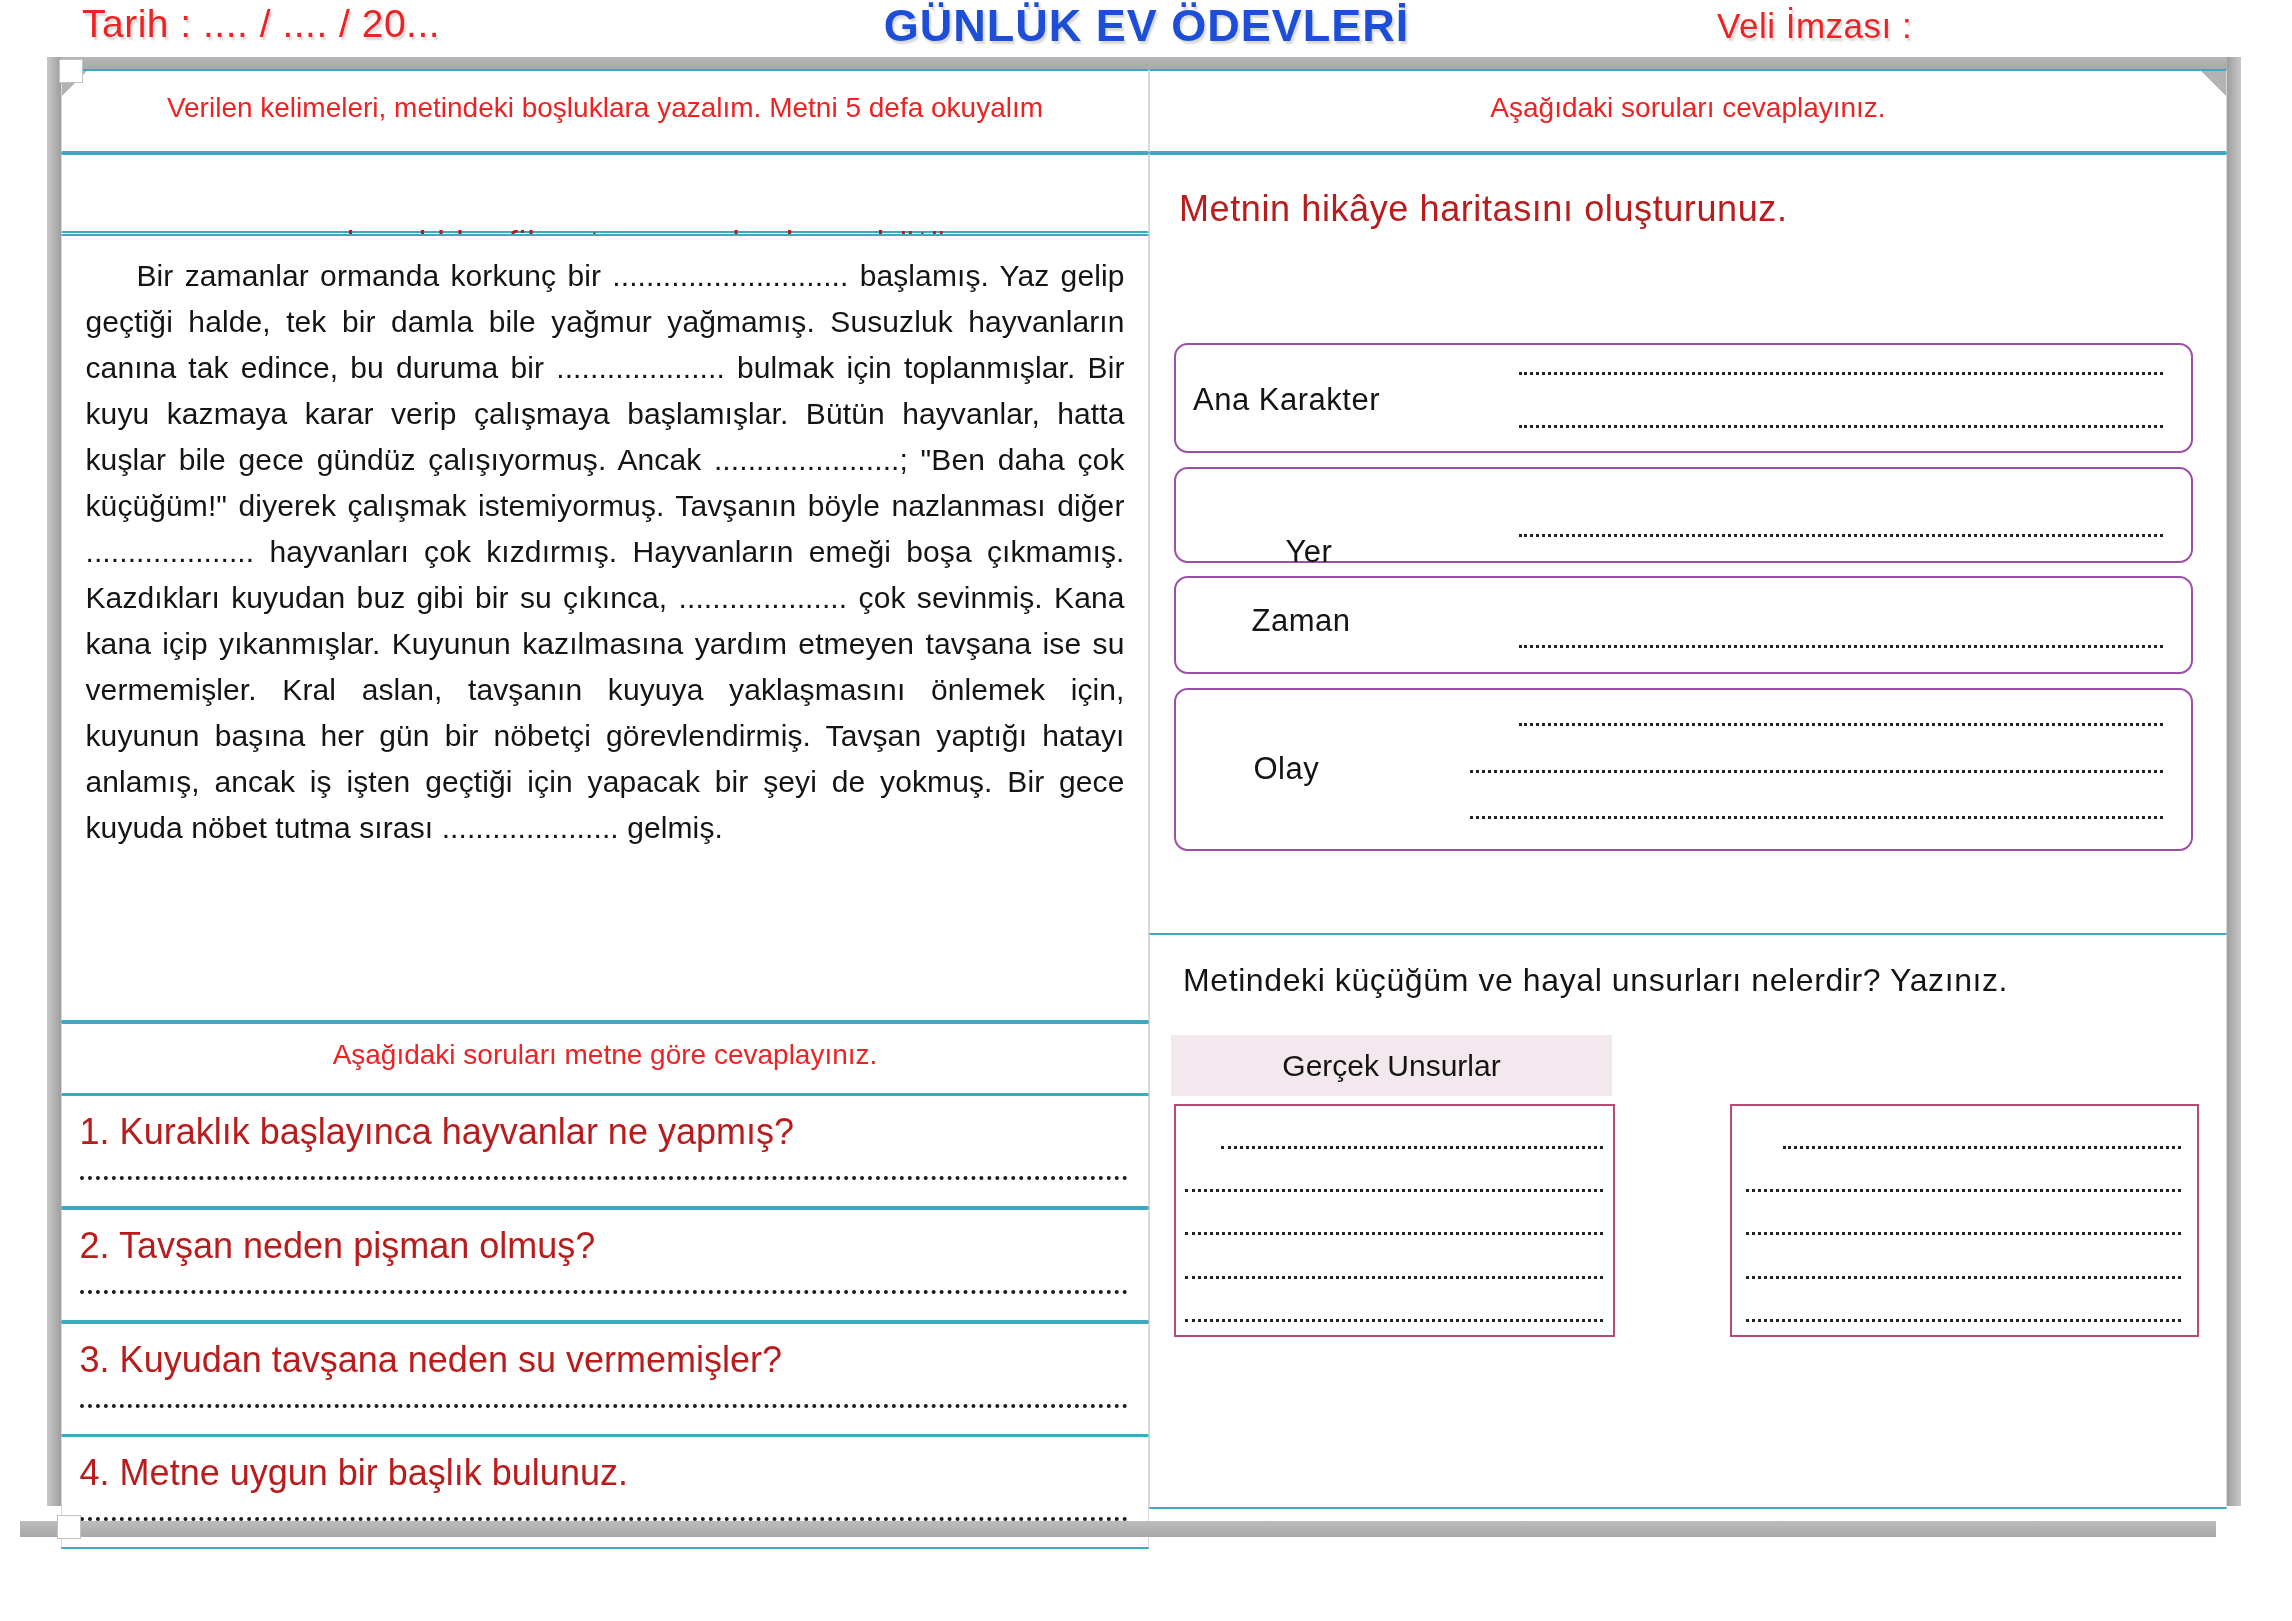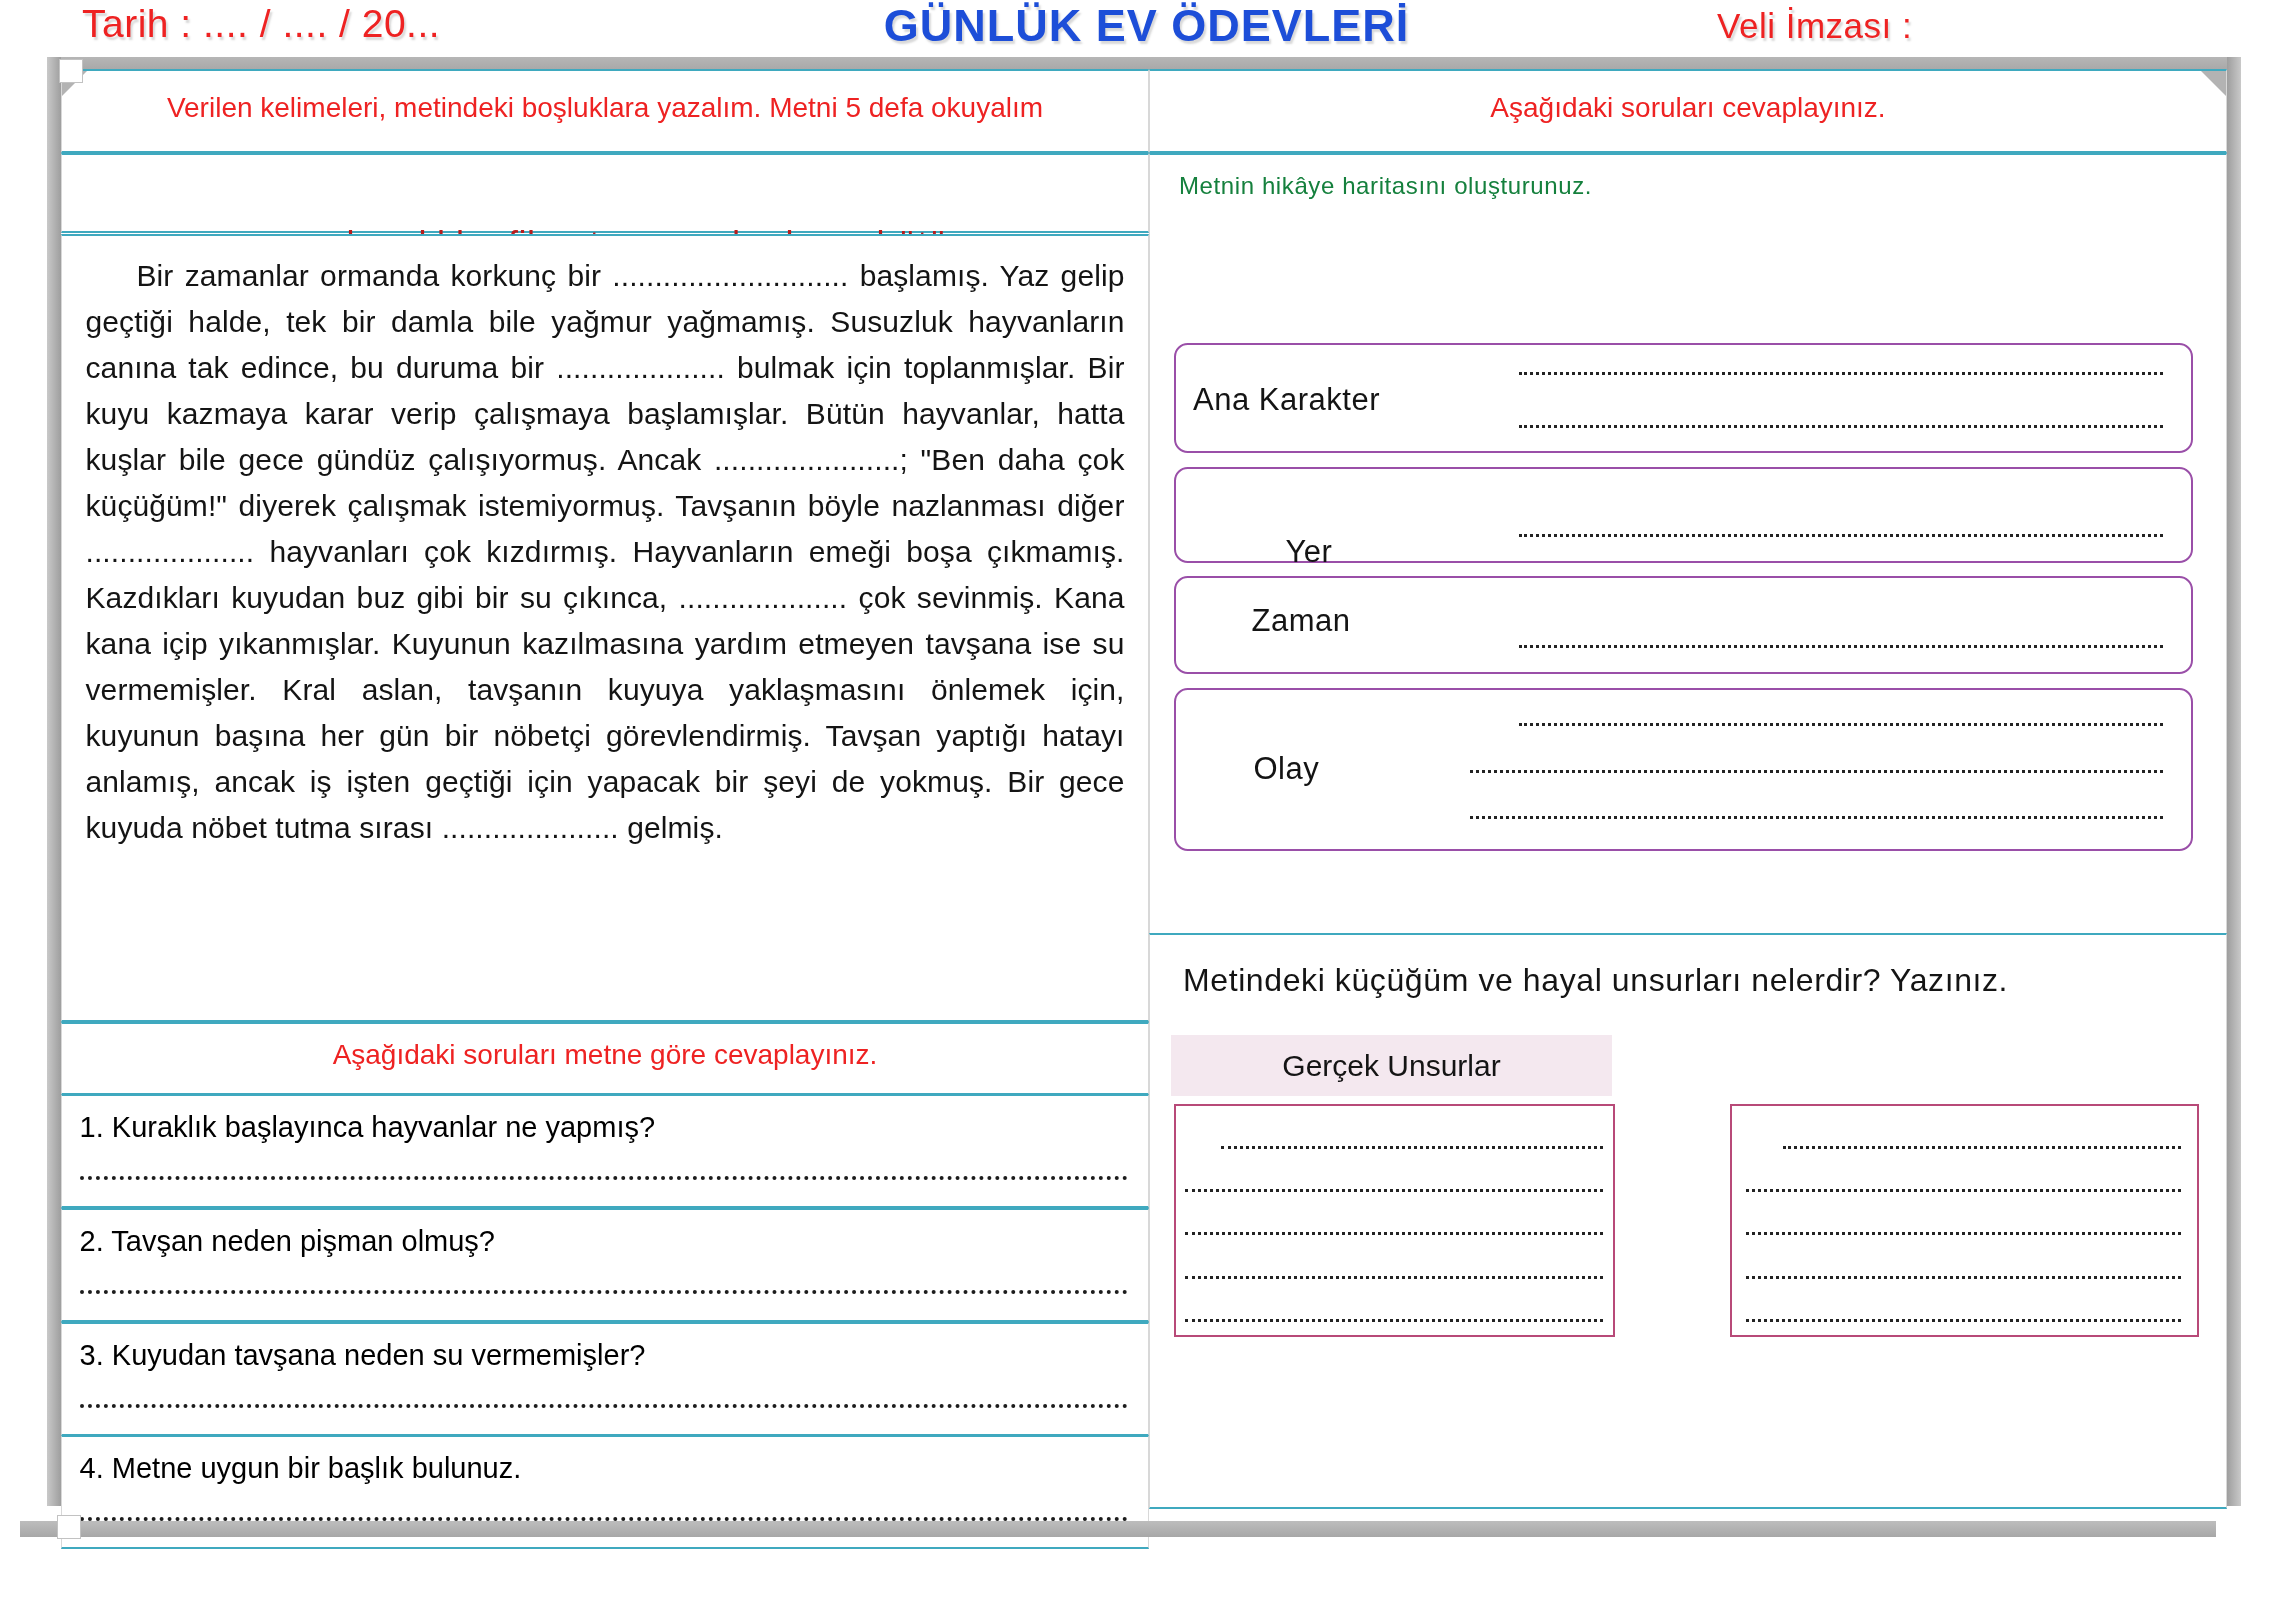--- a/index.html
+++ b/index.html
@@ -107,32 +107,32 @@
     font-size:30px;line-height:46px;color:#141414;
     text-align:justify;
     text-justify:inter-word;
     letter-spacing:0.1px;
   }
   .story .ind{display:inline-block;width:51px;}
 
   
   .q-text{
     position:absolute;left:17.6px;top:15.7px;
-    font-size:29px;color:#000000;white-space:nowrap;
+    font-size:36px;color:#b91c1c;white-space:nowrap;
   }
   .q-dots{
     position:absolute;left:17.6px;right:19.6px;bottom:25.5px;
     height:5.9px;
     border-bottom:4.9px dotted #1c1c1c;
   }
 
   
   .right-head{
-    position:absolute;left:29px;top:17px;
-    font-size:24px;color:#15803d;letter-spacing:0.6px;white-space:nowrap;
+    position:absolute;left:29px;top:33px;
+    font-size:36px;color:#b91c1c;letter-spacing:0.6px;white-space:nowrap;
   }
   .map-box{
     position:absolute;left:23.5px;width:1019px;
     border:2.9px solid #9a4fa8;
     border-radius:13.7px;
     box-sizing:border-box;
     background:#fff;
   }
   .map-label{
     position:absolute;

